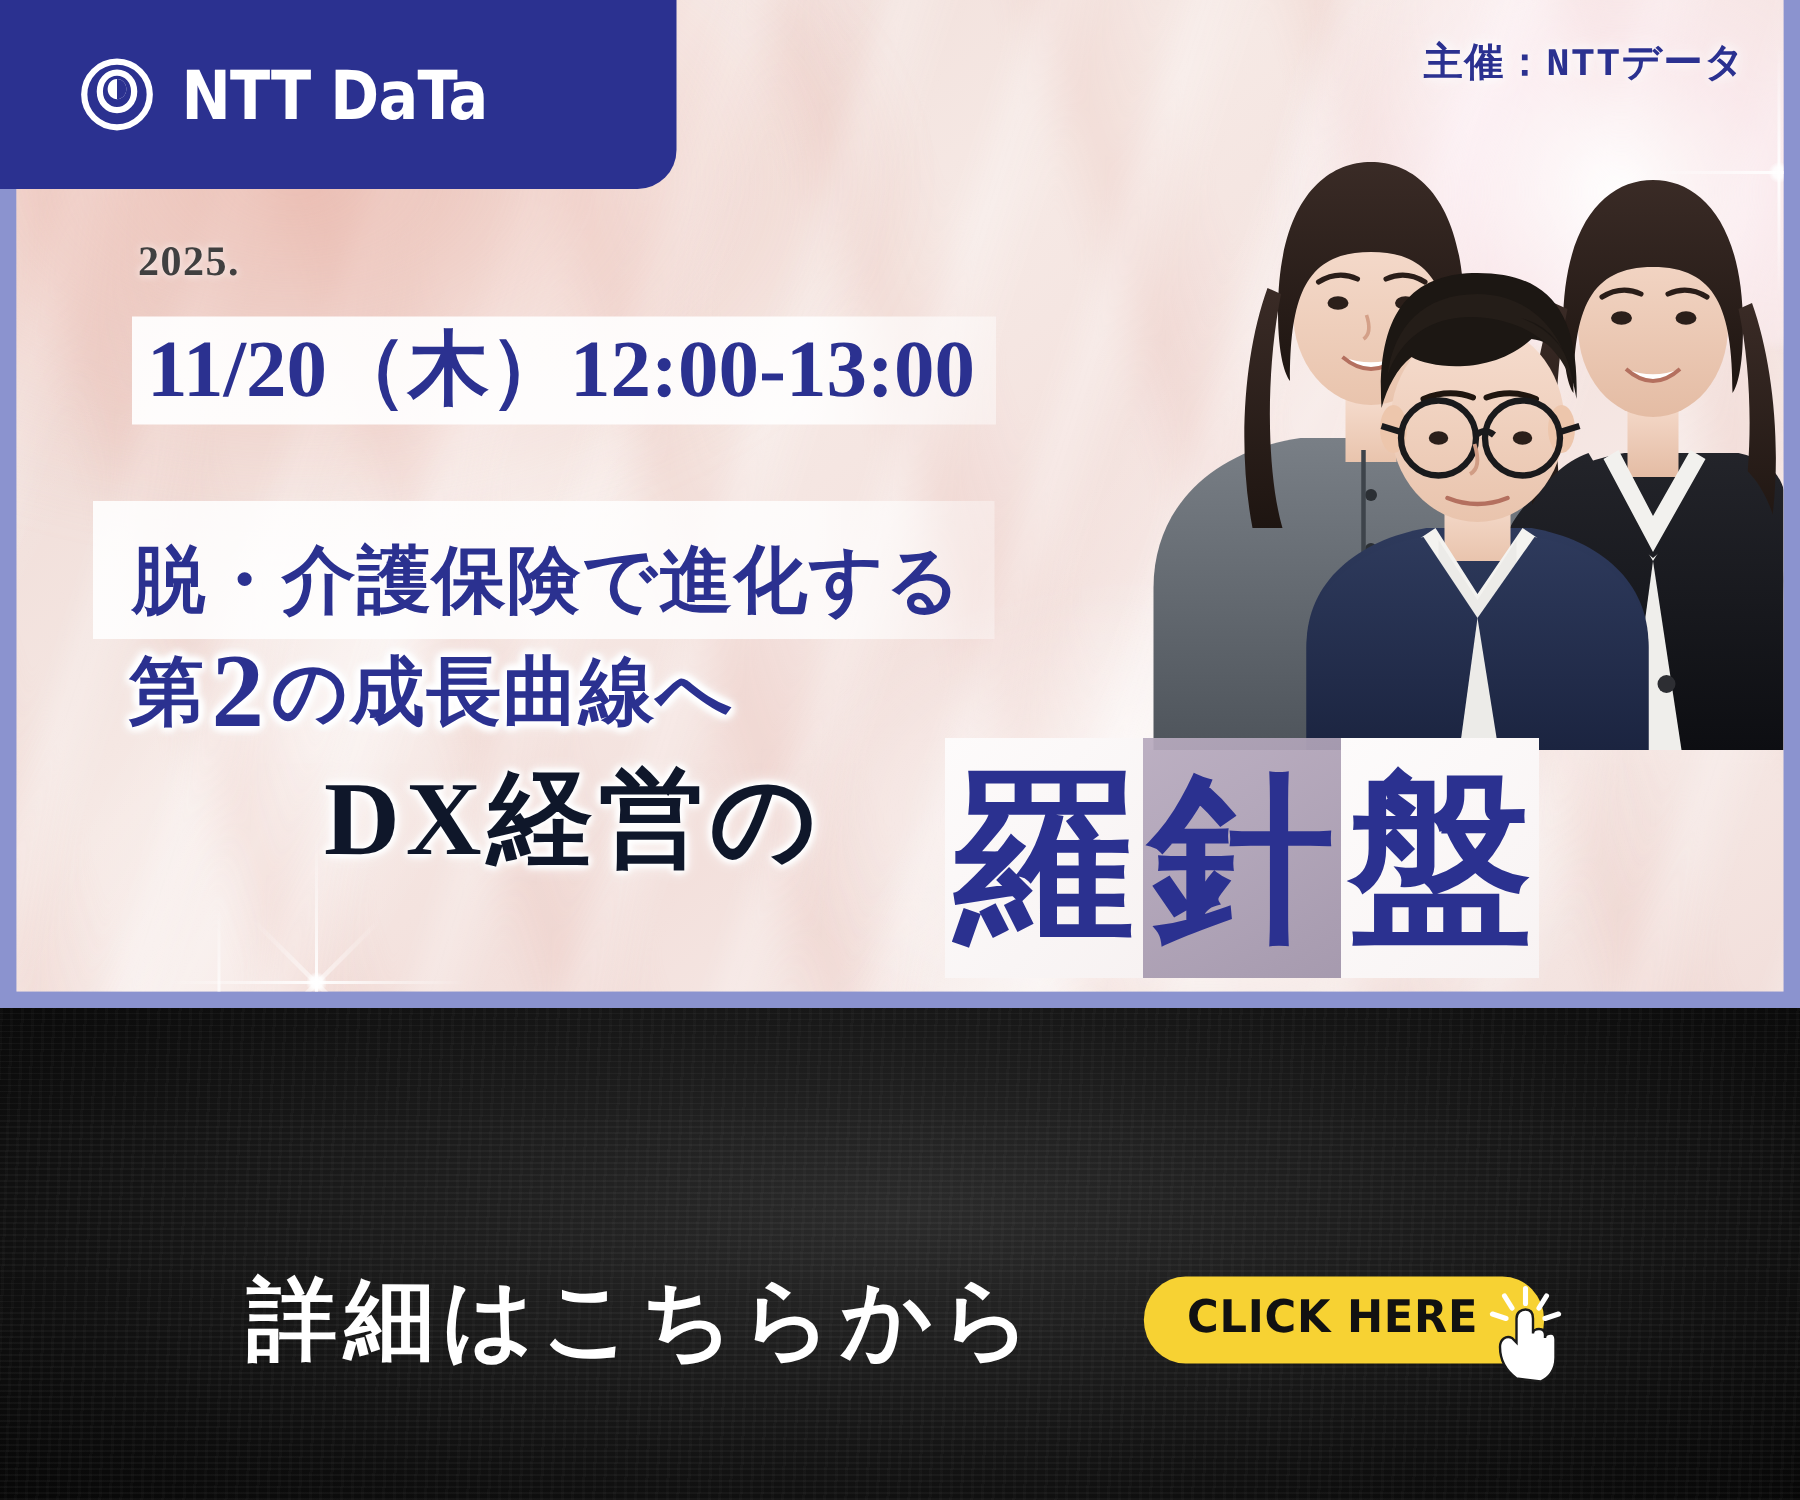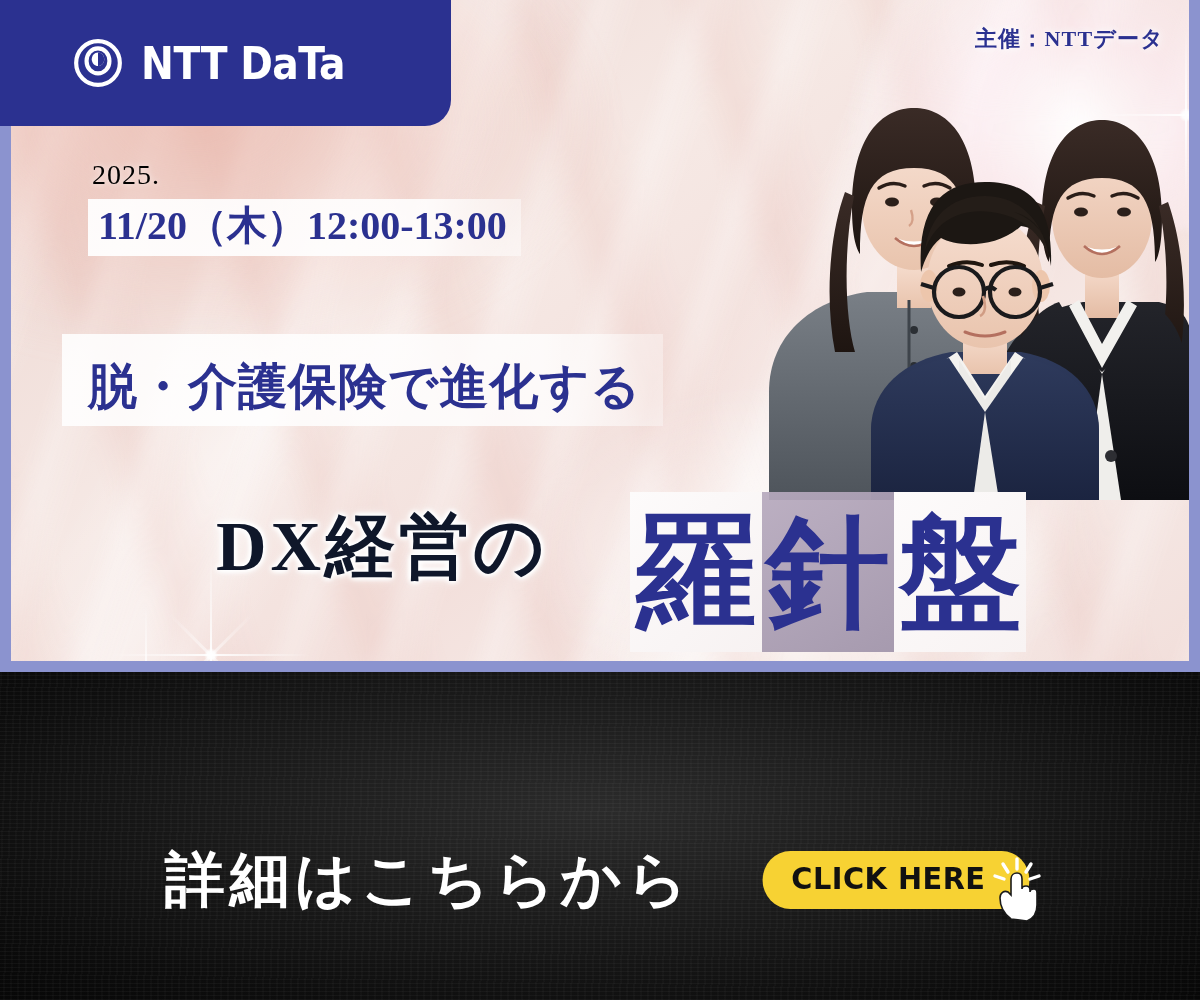--- a/index.html
+++ b/index.html
@@ -89,21 +89,21 @@
   .sparkle .rv { width:2.5px; margin-left:-1.25px;
     background:linear-gradient(180deg, rgba(255,255,255,0) 0%, rgba(255,255,255,.95) 50%, rgba(255,255,255,0) 100%); }
 
   
   .logo-plaque {
     position:absolute; left:0; top:0;
     width:451px; height:126px;
     background:#2b3190;
     border-bottom-right-radius:26px;
     display:flex; align-items:center;
-    padding-left:72px;
+    padding-left:52px;
     z-index:6;
   }
   .ntt-mark { width:52px; height:52px; flex:0 0 auto; }
   .ntt-word {
     margin-left:17px;
     font-family:"DejaVu Sans", sans-serif;
     font-weight:700;
     font-size:45px;
     letter-spacing:-0.5px;
     color:#ffffff;
@@ -111,49 +111,49 @@
     white-space:nowrap;
     font-stretch:condensed;
     transform:scaleX(0.97);
     transform-origin:left center;
   }
 
   
   .organizer {
     position:absolute; right:36px; top:24px;
     z-index:6;
-    font-family:Liberation Serif, serif;
-    font-weight:700;
-    font-size:22px;
+    font-family:Liberation Mono, monospace;
+    font-weight:700;
+    font-size:26px;
     letter-spacing:1.2px;
     color:#2b3190;
     text-shadow:0 0 7px rgba(255,255,255,.95), 0 0 14px rgba(255,255,255,.8);
     white-space:nowrap;
   }
 
   
   .date-block { position:absolute; left:88px; top:160px; z-index:6; }
   .date-year {
     font-family:"Liberation Serif", serif;
-    font-weight:400;
+    font-weight:700;
     font-size:28px;
-    color:#000000;
+    color:#404040;
     letter-spacing:1px;
     padding-left:4px;
     line-height:1.1;
     text-shadow:0 0 6px rgba(255,255,255,.9);
   }
   .date-main {
     display:inline-block;
-    margin-top:8px;
+    margin-top:20px;
     background:linear-gradient(90deg, rgba(255,255,255,.93) 0%, rgba(255,255,255,.88) 78%, rgba(255,255,255,.45) 100%);
     padding:5px 14px 7px 10px;
     font-family:"Liberation Serif", serif;
     font-weight:700;
-    font-size:40px;
+    font-size:54px;
     line-height:1.12;
     color:#2b3190;
     white-space:nowrap;
     letter-spacing:0px;
   }
 
   
   .head1 {
     position:absolute; left:62px; top:334px; z-index:6;
     background:linear-gradient(90deg, rgba(255,255,255,.88) 0%, rgba(255,255,255,.82) 80%, rgba(255,255,255,.35) 100%);
@@ -445,20 +445,23 @@
 
     <div class="organizer">主催：NTTデータ</div>
 
     <div class="date-block">
       <div class="date-year">2025.</div>
       <div class="date-main">11/20（木）12:00-13:00</div>
     </div>
 
     <div class="head1">脱・介護保険で進化する</div>
 
+    <div class="head2">
+      <span>第</span><span class="big2">2</span><span>の成長曲線へ</span>
+    </div>
 
     <div class="dx-line">
       <span class="dx-text">DX経営</span>
         <span class="dx-text no">の</span>
     </div>
 
     <div class="kanji-row">
       <div class="kanji-cell c1">羅</div>
       <div class="kanji-cell c2">針</div>
       <div class="kanji-cell c3">盤</div>

